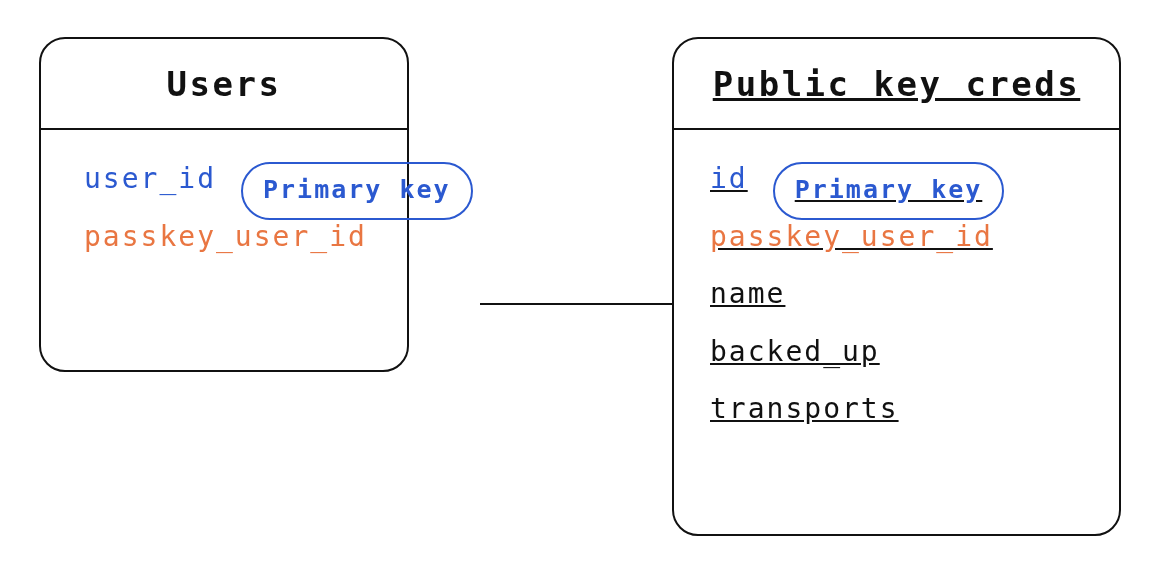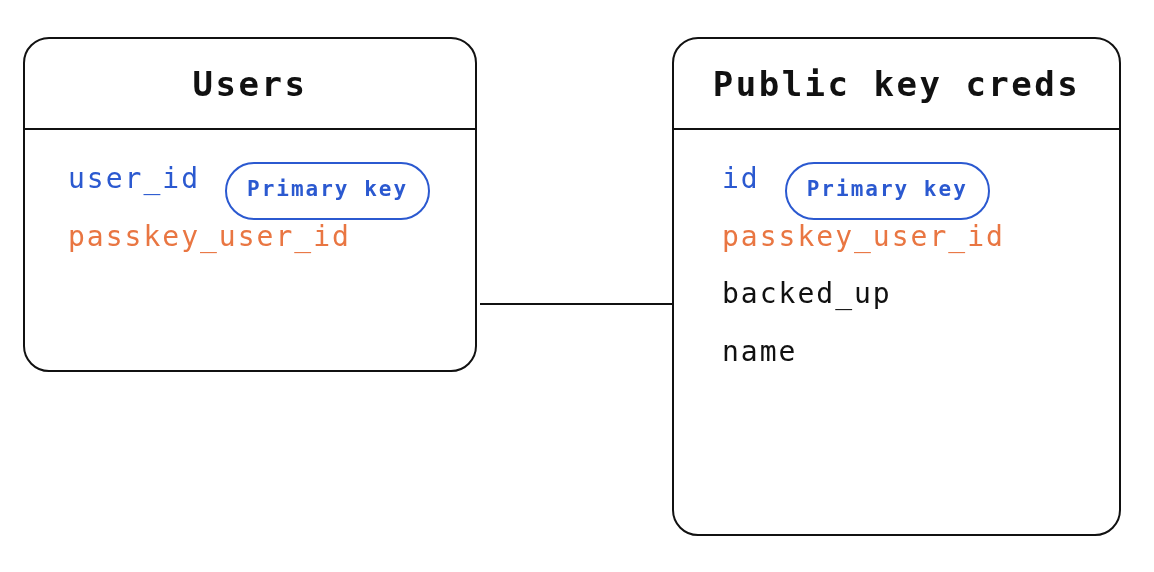--- a/index.html
+++ b/index.html
@@ -18,52 +18,52 @@
     font-family: "DejaVu Sans Mono", "Liberation Mono", monospace;
     color: #111111;
     overflow: hidden;
   }
   .erd-table {
     position: absolute;
     background: var(--background);
     border: 2px solid var(--line);
     border-radius: 26px;
   }
-  .erd-table.users { left: 23px; top: 37px; width: 454px; height: 335px; }
-  .erd-table.pkc   { left: 672px; top: 37px; width: 449px; height: 499px; }
+  .erd-table.users { left: 39px; top: 37px; width: 370px; height: 335px; }
+  .erd-table.pkc   { left: 672px; top: 37px; width: 449px; height: 499px; text-decoration: underline; }
   .table-header {
     height: 91px;
     border-bottom: 2px solid var(--line);
     display: flex;
     align-items: center;
     justify-content: center;
     font-weight: bold;
     font-size: 34px;
     letter-spacing: 2.5px;
     white-space: nowrap;
   }
   .table-body { padding-top: 32px; }
   .field-row {
     height: 57.5px;
     display: flex;
     font-size: 28px;
     letter-spacing: 2px;
     white-space: nowrap;
   }
   .users .field-row { padding-left: 43px; }
-  .pkc   .field-row { padding-left: 48px; }
+  .pkc   .field-row { padding-left: 36px; }
   .field-name.c-blue   { color: var(--blue); }
   .field-name.c-orange { color: var(--orange); }
   .pk-badge {
     margin-left: 25px;
     padding: 4px 20px 6px 20px;
     border: 2px solid var(--blue);
     border-radius: 999px;
     color: var(--blue);
-    font-size: 21px;
+    font-size: 25px;
     font-weight: bold;
     letter-spacing: 2px;
     display: inline-flex;
     align-items: center;
     line-height: 1.2;
   }
   .relationship-line {
     position: absolute;
     left: 480px;
     top: 303px;
@@ -96,21 +96,24 @@
     <div class="table-header">Public key creds</div>
     <div class="table-body">
       <div class="field-row">
         <span class="field-name c-blue">id</span>
         <span class="pk-badge">Primary key</span>
       </div>
       <div class="field-row">
         <span class="field-name c-orange">passkey_user_id</span>
       </div>
       <div class="field-row">
+        <span class="field-name">name</span>
+      </div>
+      <div class="field-row">
         <span class="field-name">backed_up</span>
       </div>
       <div class="field-row">
-        <span class="field-name">name</span>
+        <span class="field-name">transports</span>
       </div>
     </div>
   </div>
 
 </div>
 
 </body></html>

